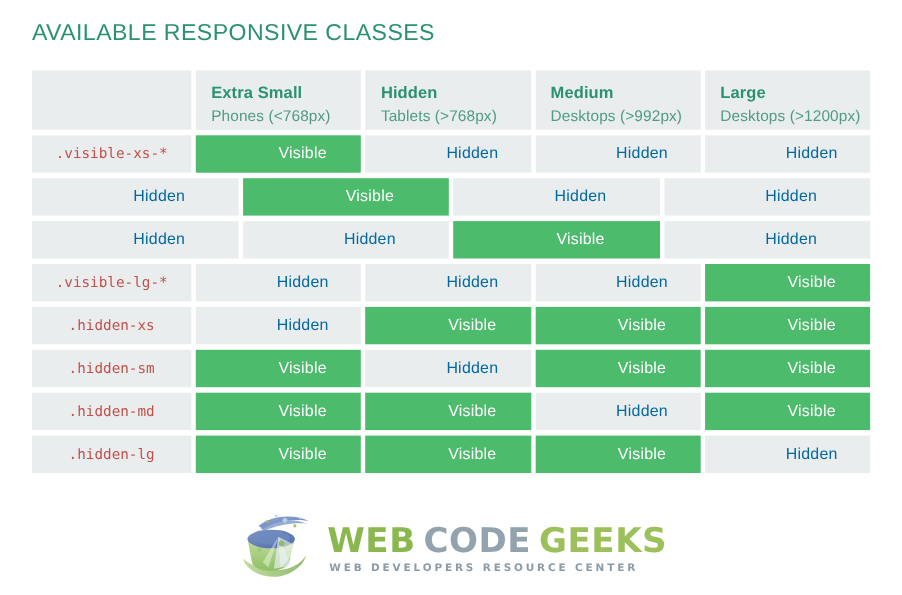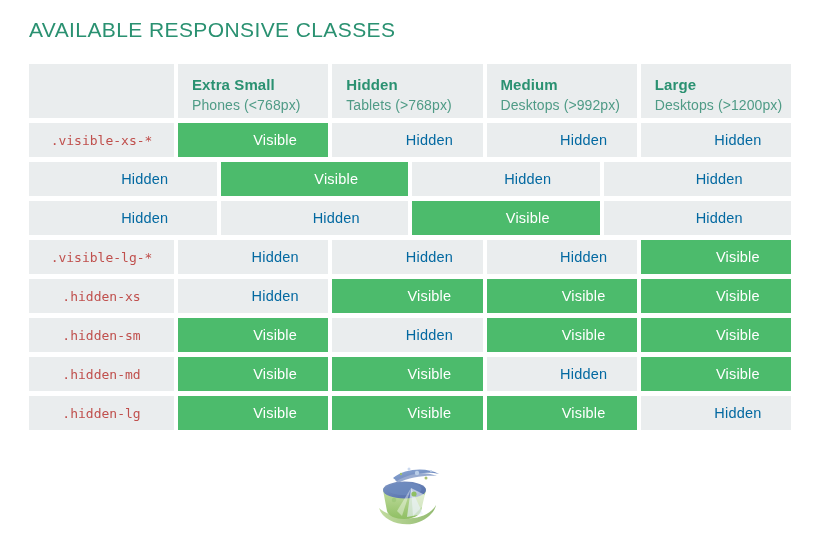--- a/index.html
+++ b/index.html
@@ -273,13 +273,19 @@
 
       <circle cx="46" cy="9" r="2.2" fill="#b9cde8"></circle>
       <circle cx="55" cy="14" r="1.5" fill="#a8c06f"></circle>
       <circle cx="38" cy="5" r="1.5" fill="#cbd9ef"></circle>
       <circle cx="30" cy="10" r="1.2" fill="#9fc06a"></circle>
       <circle cx="60" cy="7" r="1.1" fill="#c3d3ea"></circle>
       <circle cx="43" cy="30" r="2.6" fill="#8fbf63"></circle>
       <circle cx="23" cy="36" r="2.2" fill="#9ec97a" opacity="0.9"></circle>
     </svg>
   </div>
+  <div class="logo-text">
+    <div class="logo-words">
+      <span class="lw-web">WEB</span><span class="lw-code">CODE</span><span class="lw-geeks">GEEKS</span>
+    </div>
+    <div class="logo-tag">WEB DEVELOPERS RESOURCE CENTER</div>
+  </div>
 </div>
 
 </body></html>

